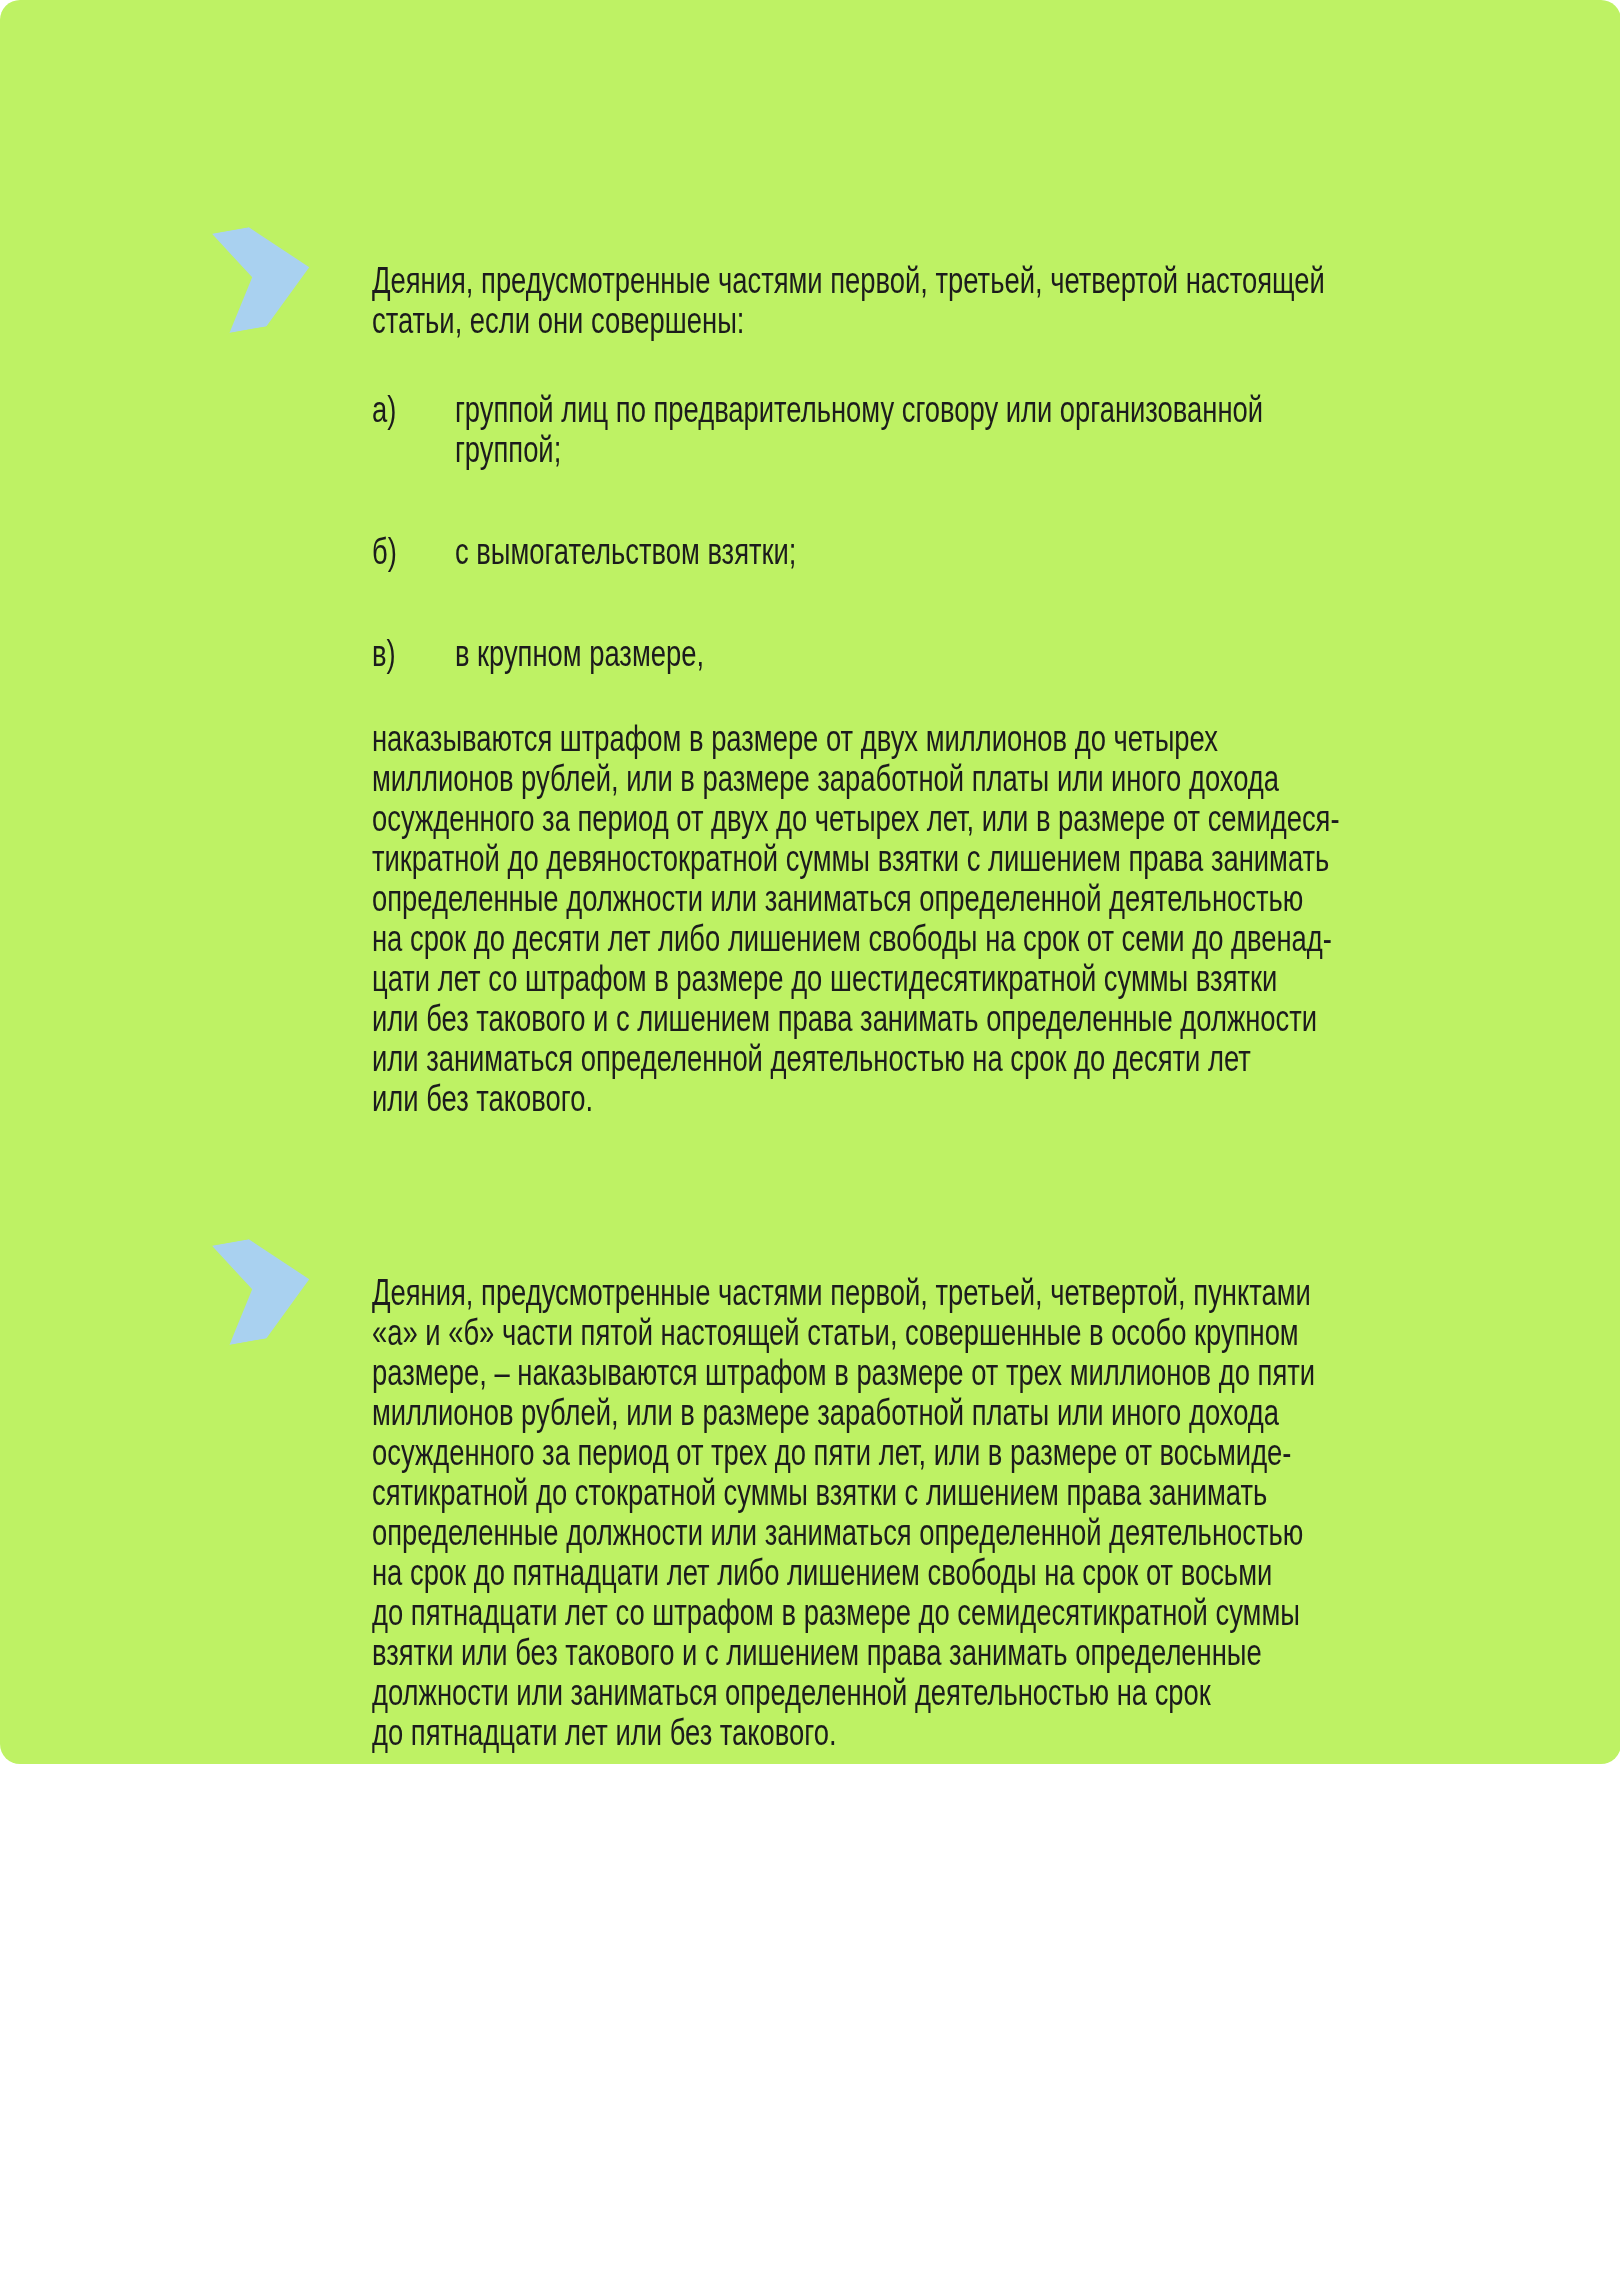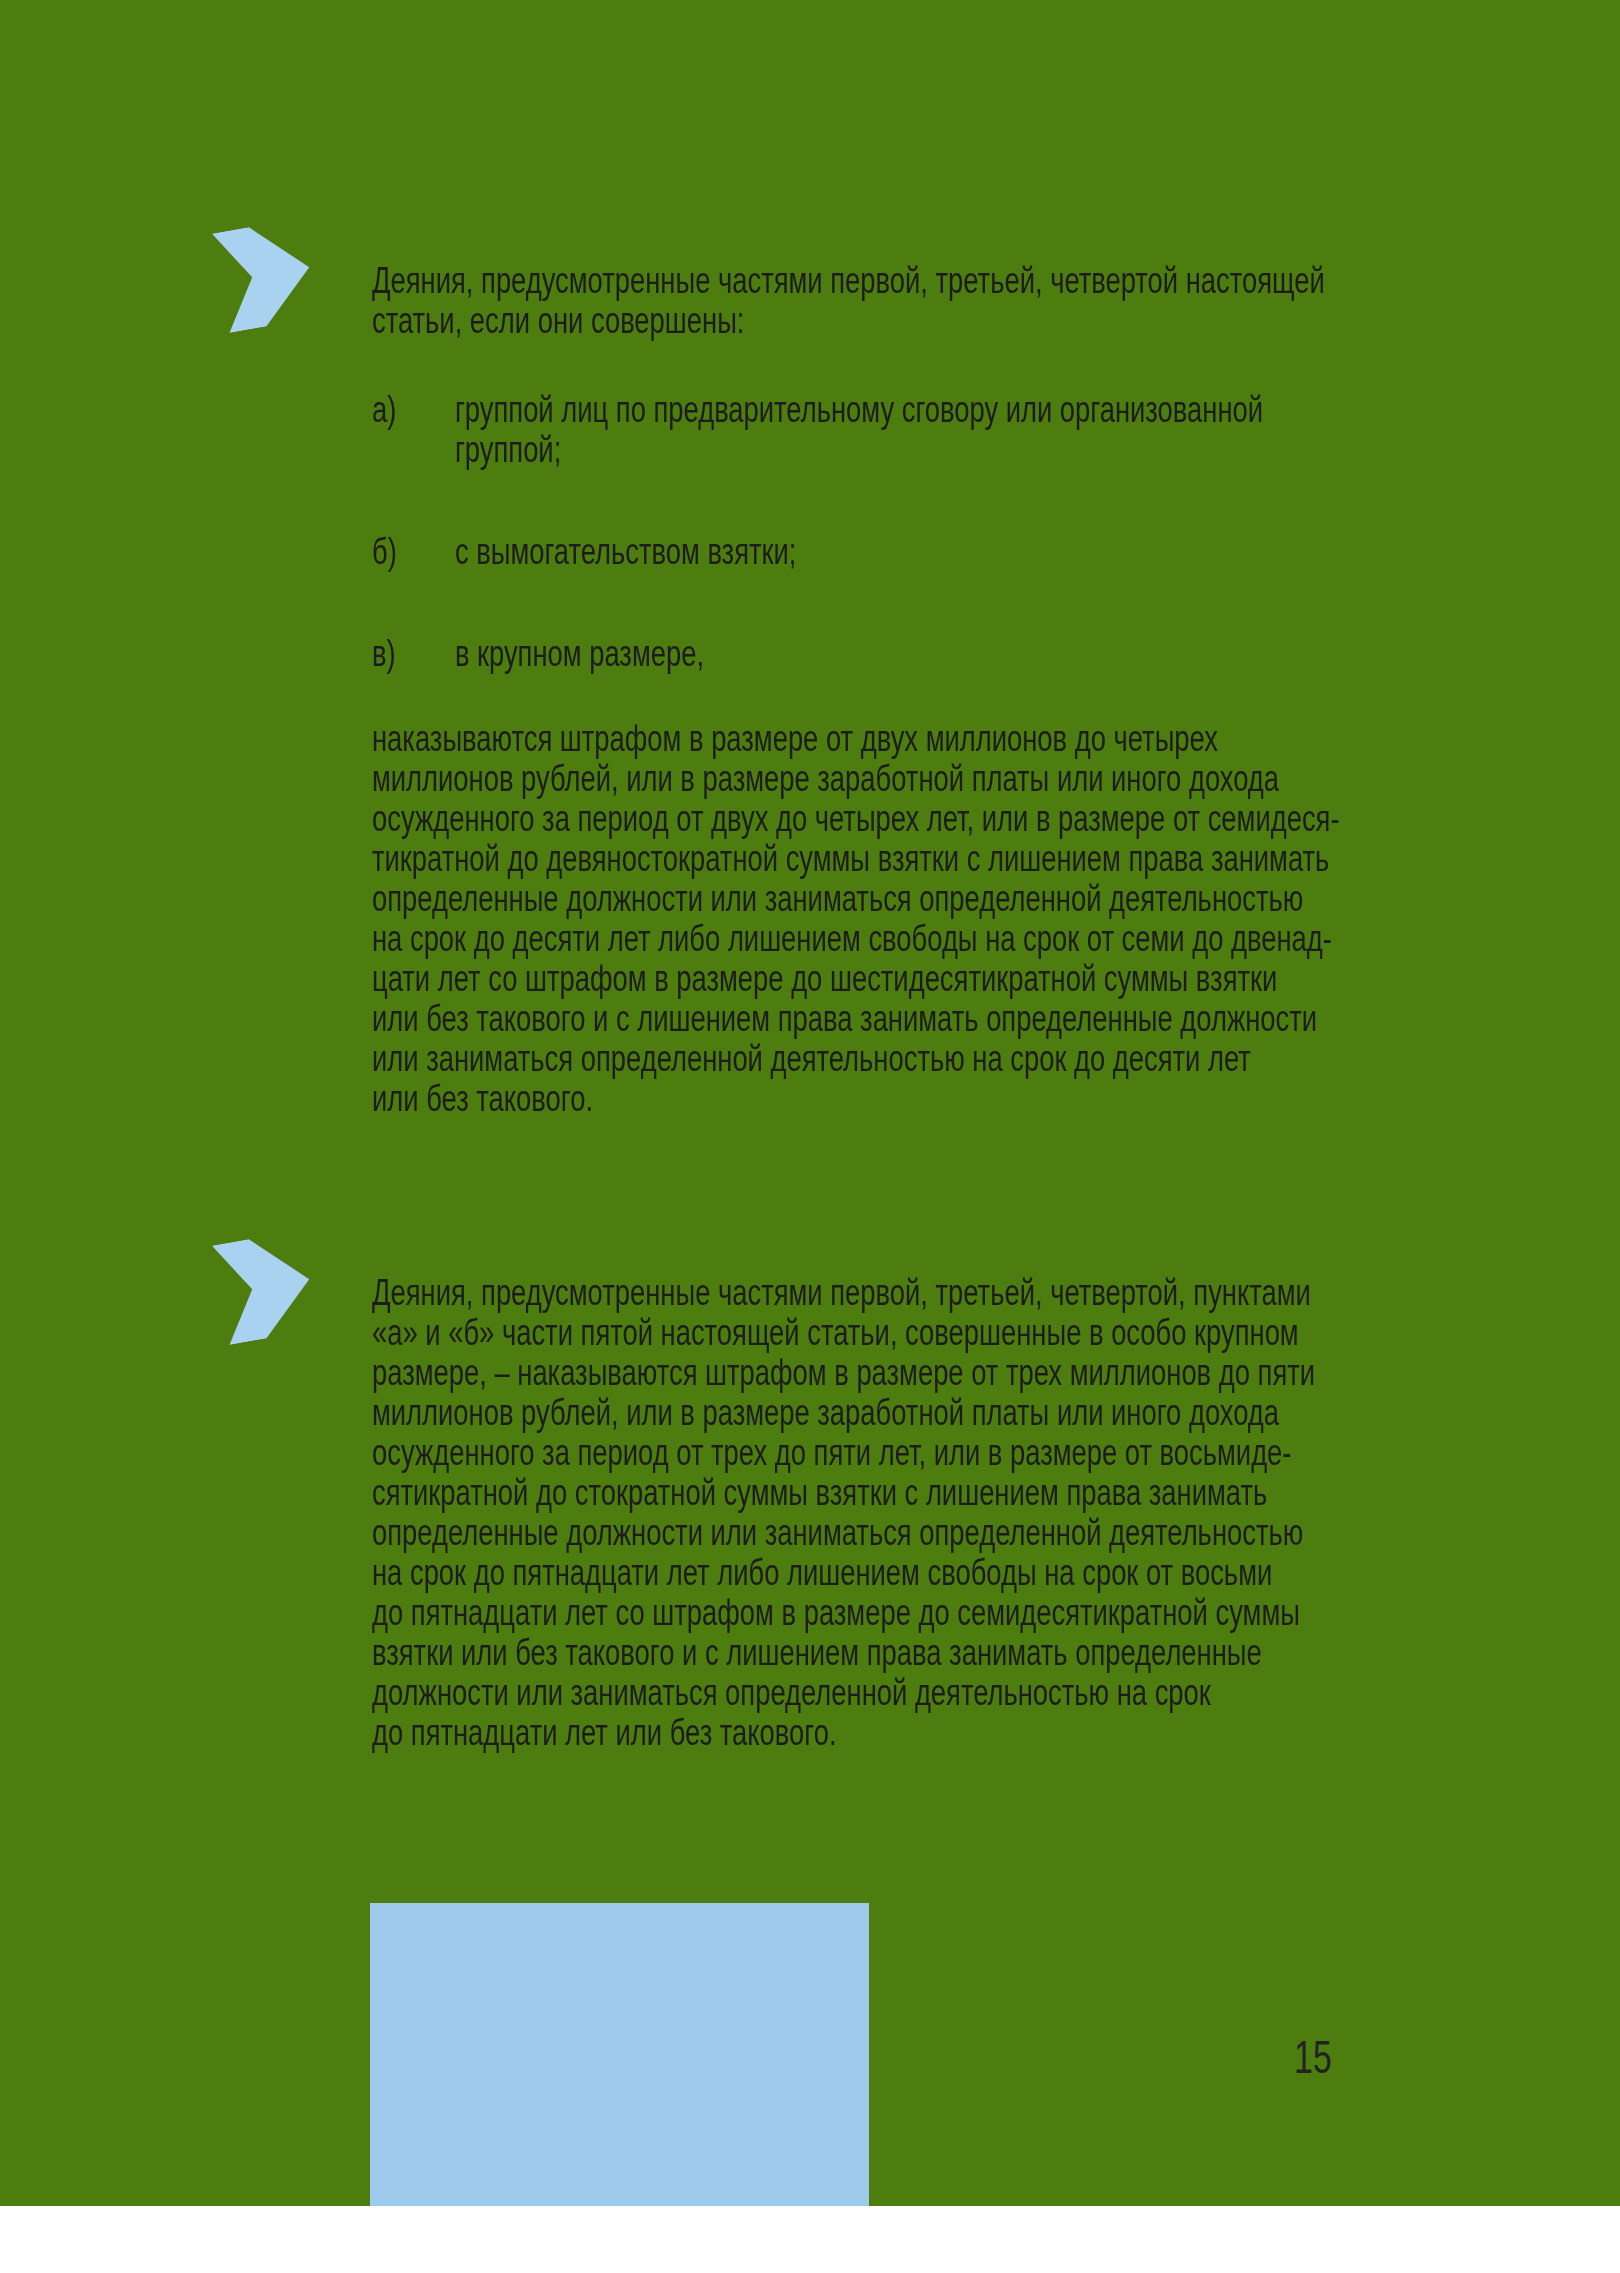--- a/index.html
+++ b/index.html
@@ -3,25 +3,26 @@
 <meta charset="utf-8">
 <style>
   html, body {
     margin: 0;
     padding: 0;
     background: #ffffff;
   }
   .page {
     position: relative;
     width: 1621px;
-    height: 2206px;
-    background: #4d7c0f;
+    height: 1764px;
+    background: #bef264;
     overflow: hidden;
     font-family: "Liberation Sans", sans-serif;
     color: #1c1c1c;
+    border-radius: 20px;
   }
   
   .txt {
     position: absolute;
     left: 372px;
     width: 1444px;
     font-size: 37px;
     line-height: 40px;
     font-weight: 400;
     letter-spacing: 0;

